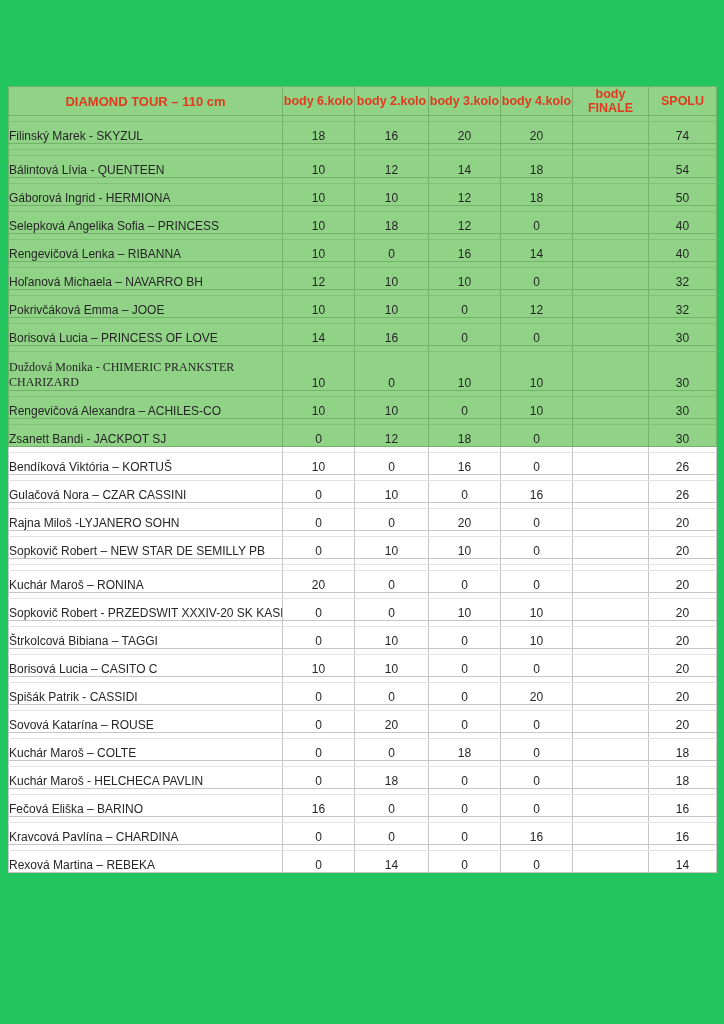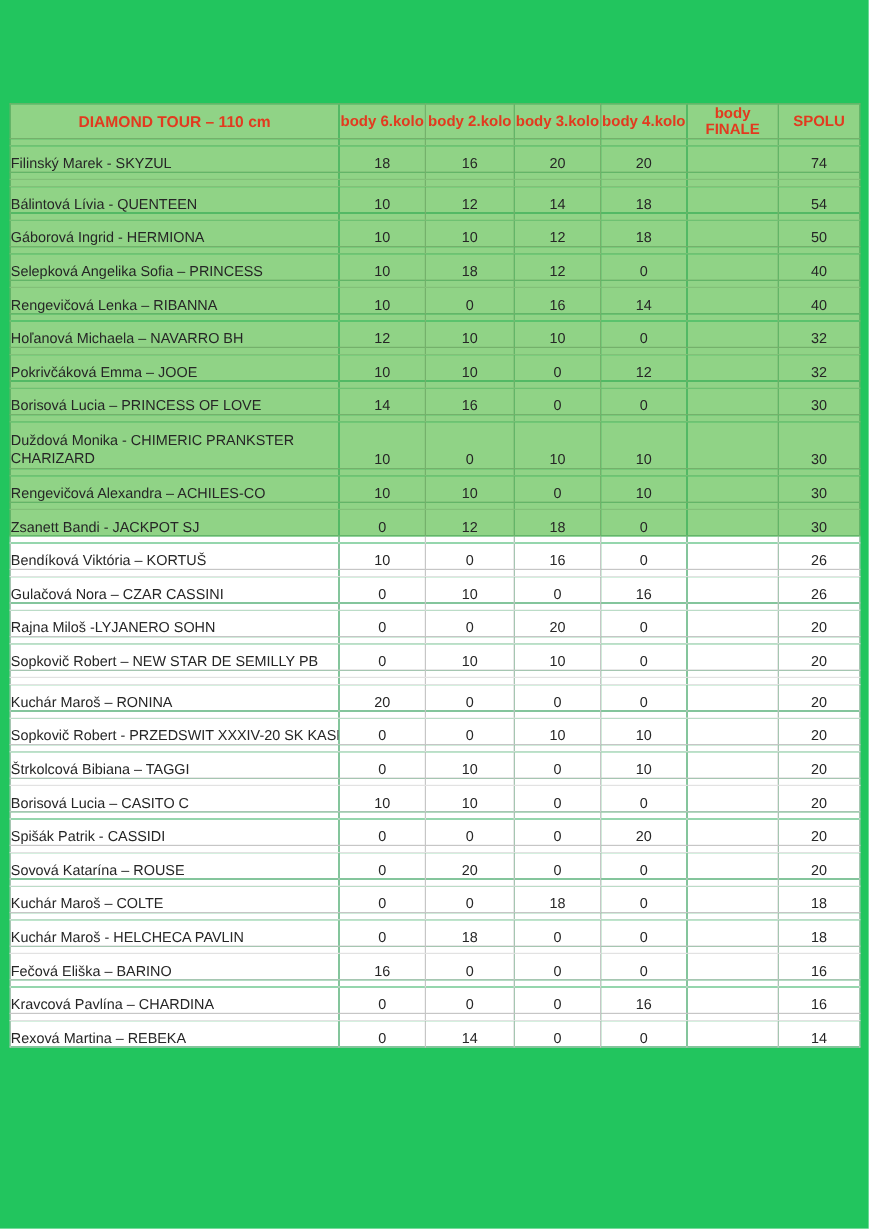--- a/index.html
+++ b/index.html
@@ -18,21 +18,21 @@
   tr.sp { height:6px; }
   tr.ct { height:22px; }
   tr.ct.tall { height:39px; }
   tr.hdr { height:21px; }
 
   th { font-size:12.5px; font-weight:bold; color:#e23a1f; text-align:center; vertical-align:middle; }
   th.title { font-size:13px; }
 
   td.name { font-size:12px; color:#262626; text-align:left; vertical-align:bottom;
             padding:0 2px 4px 3px; white-space:nowrap; line-height:13px; }
-  tr.tall td.name { white-space:normal; line-height:15px; padding-top:2px; }
+  tr.tall td.name { white-space:normal; line-height:15px; padding-top:2px;font-family:Liberation Serif, serif; }
   td.num { font-size:12px; color:#262626; text-align:center; vertical-align:bottom;
            padding-bottom:4px; line-height:13px; }
 </style>
 </head>
 <body>
 
 <div class="page">
   <table class="results">
     <colgroup>
       <col style="width:274px">

